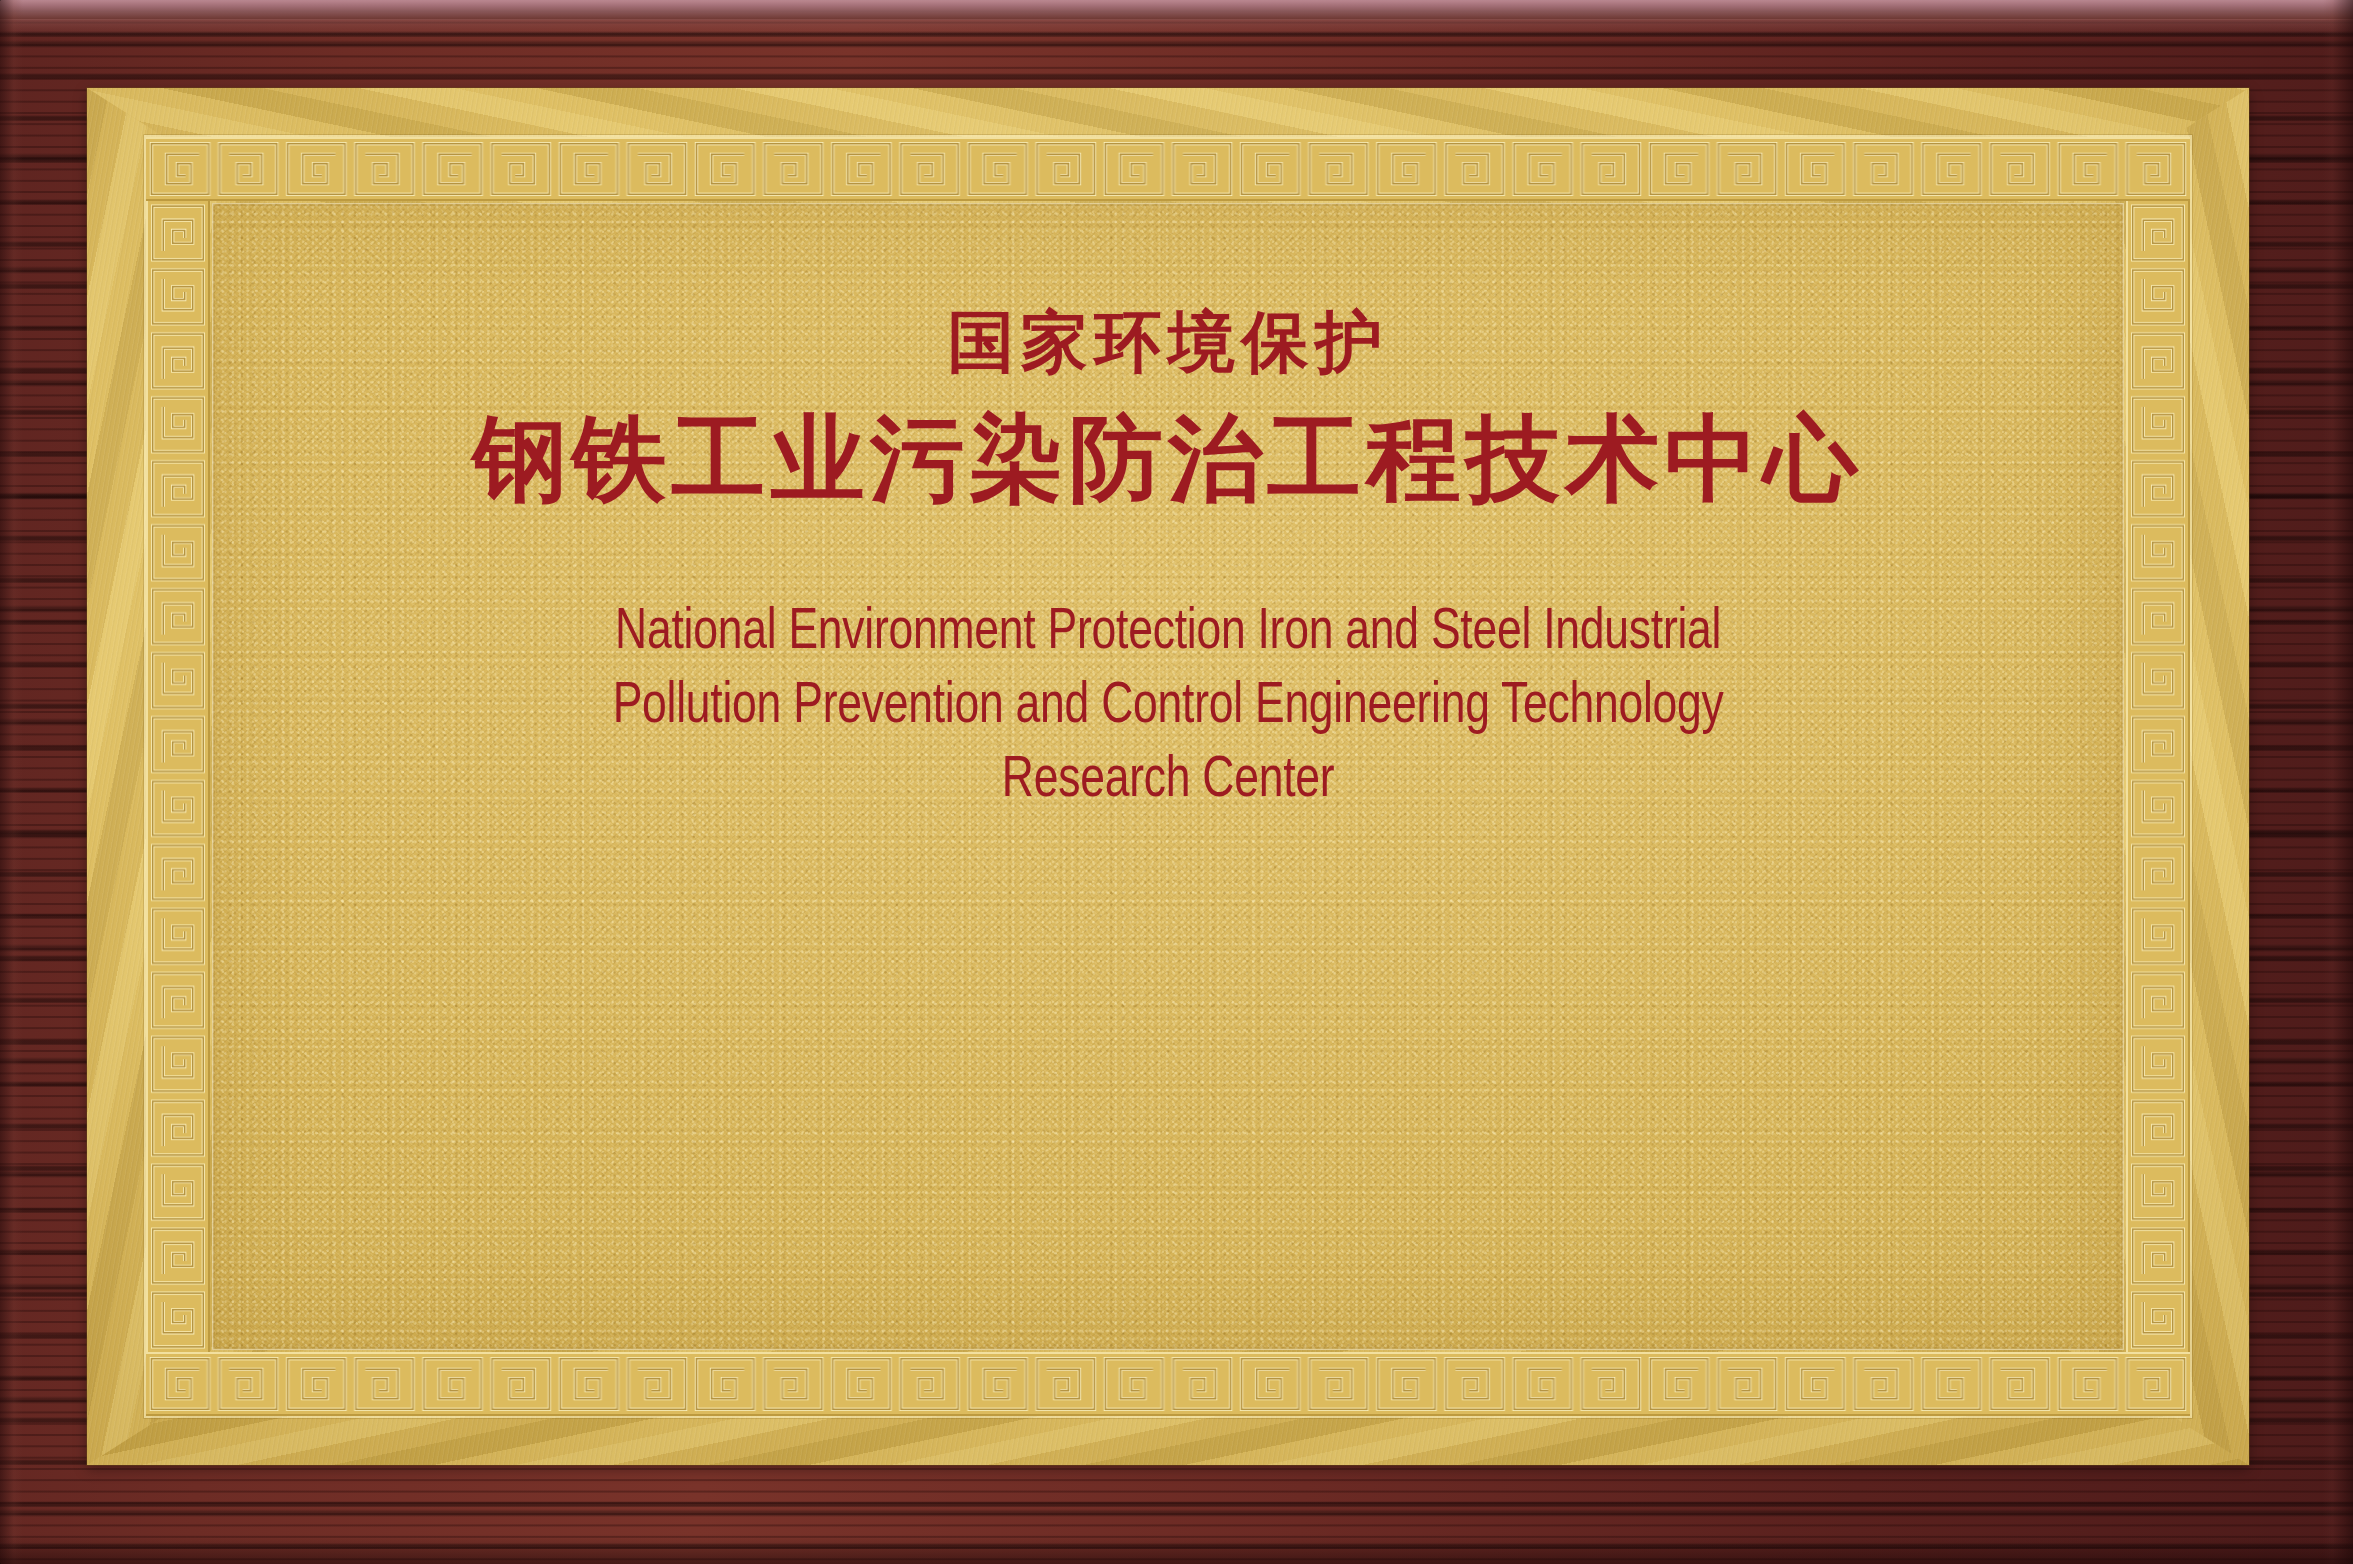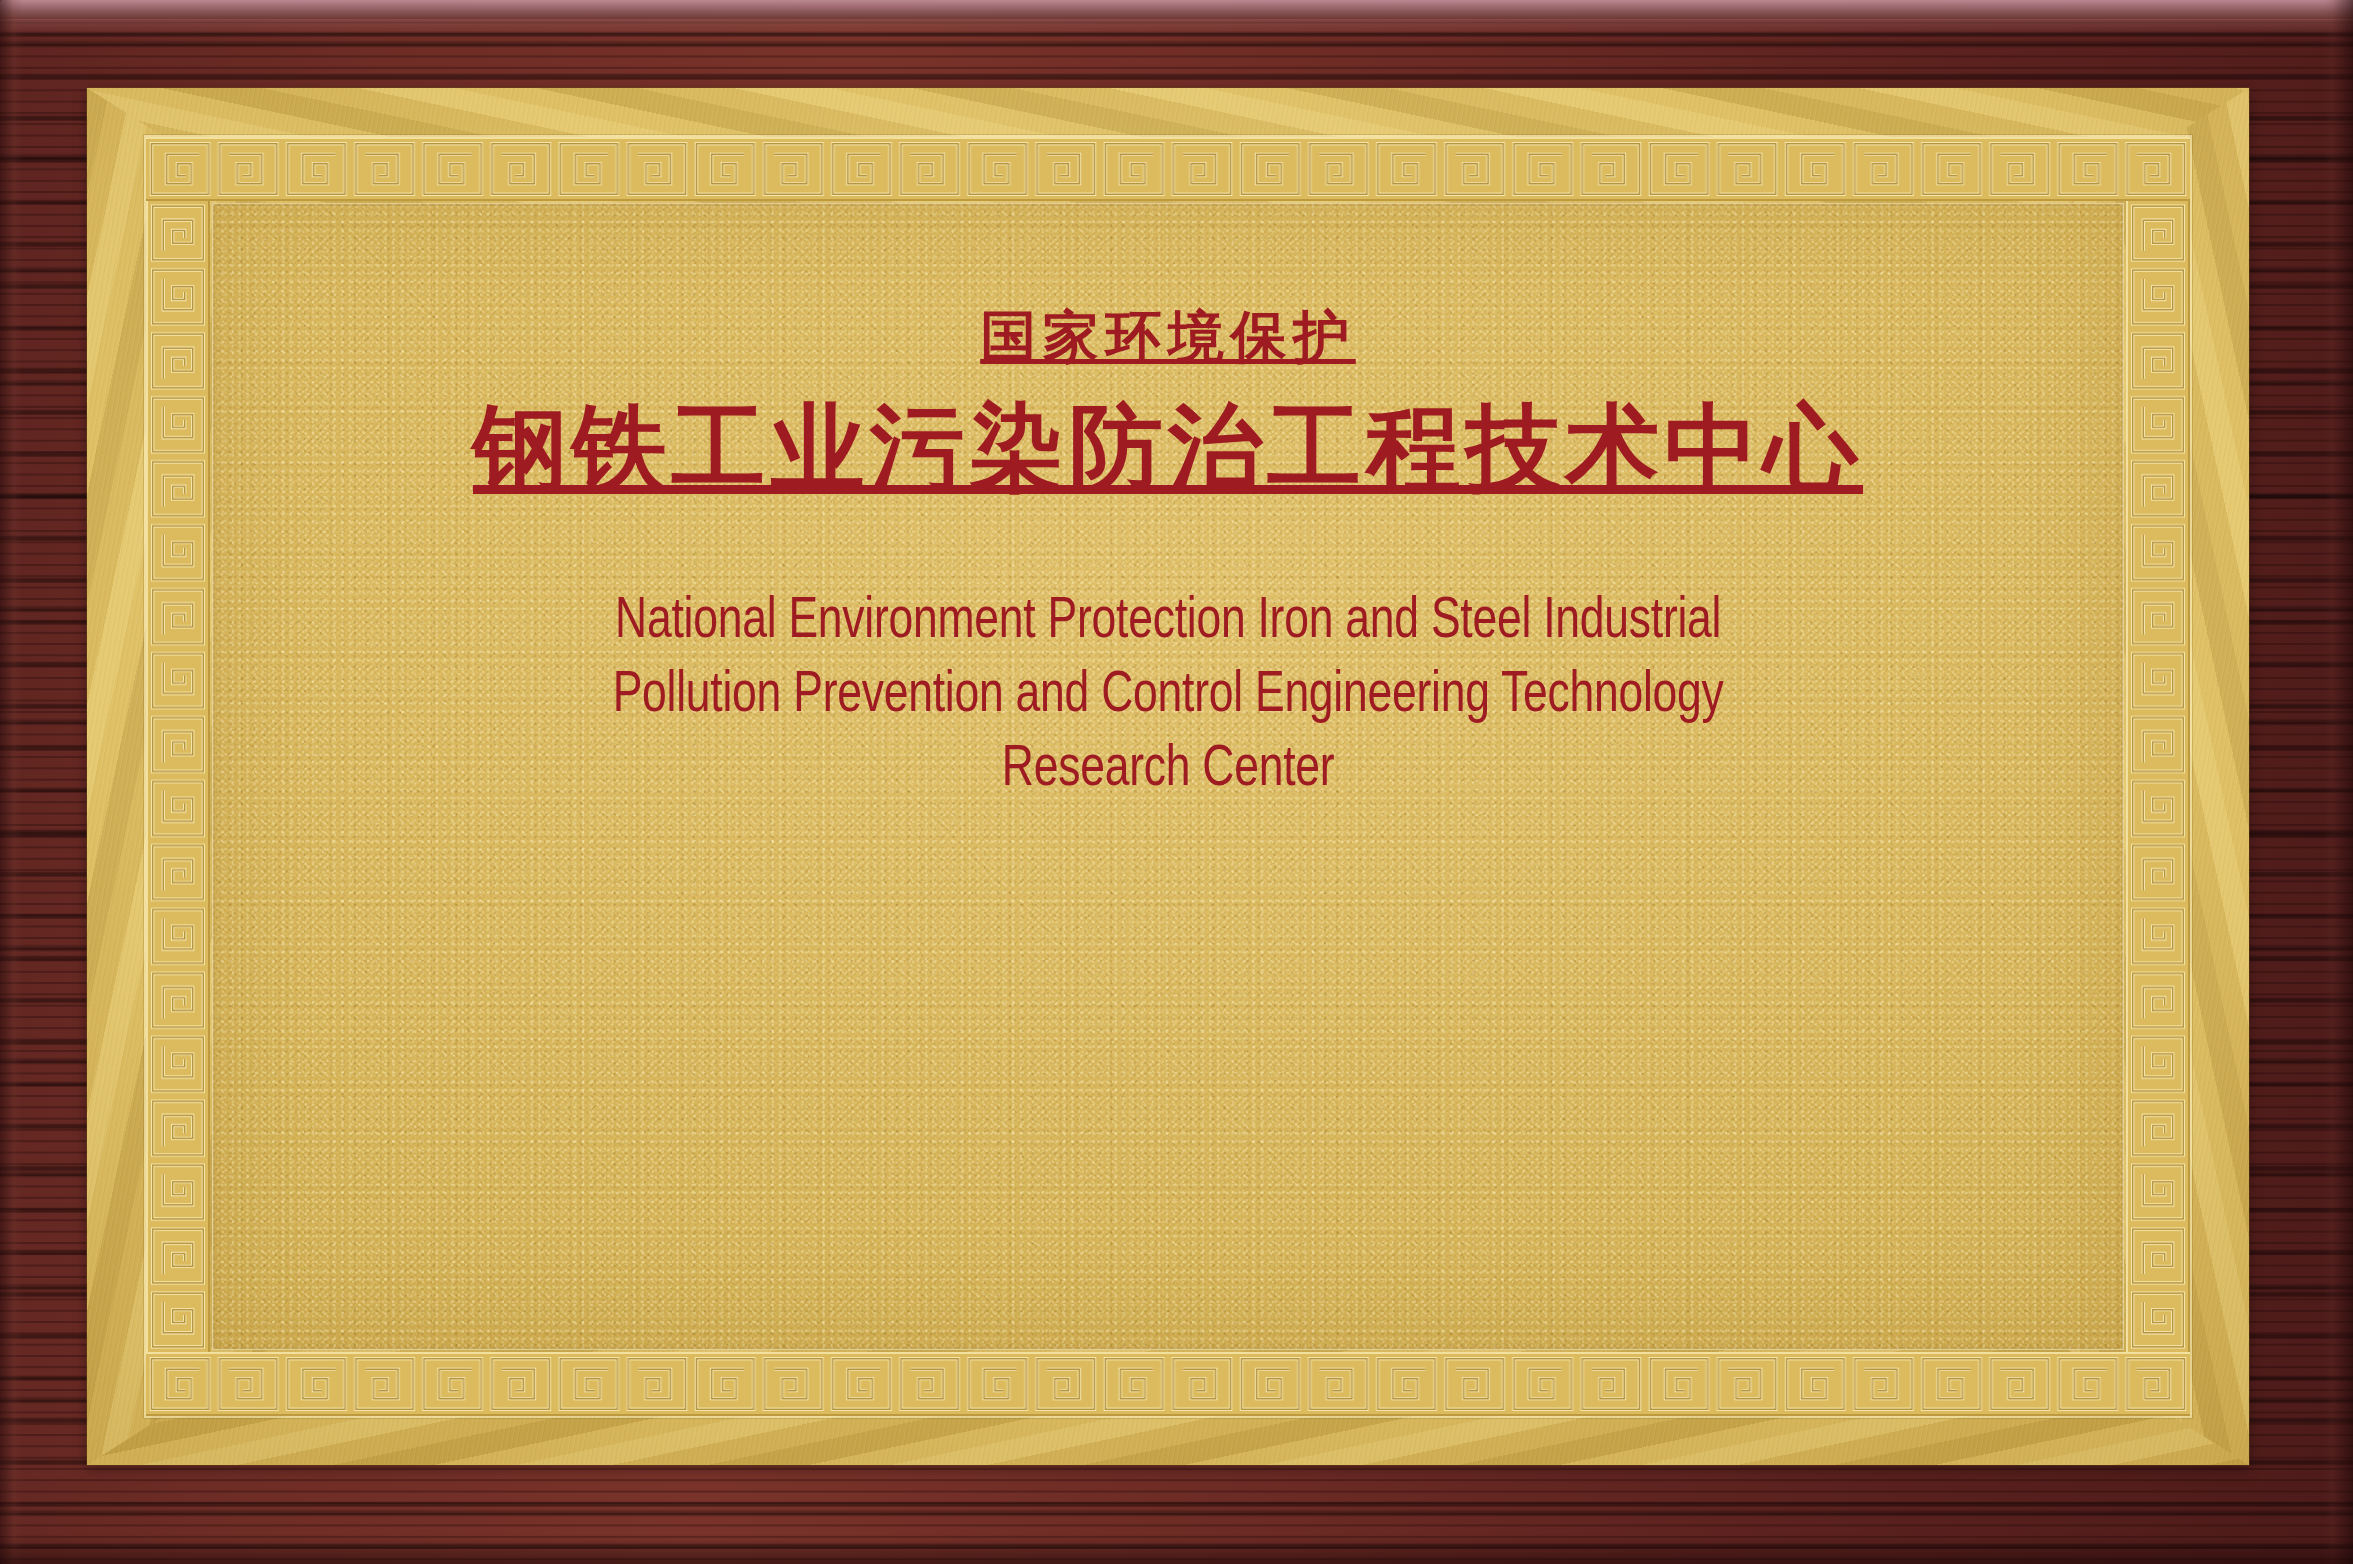--- a/index.html
+++ b/index.html
@@ -193,22 +193,22 @@
     padding-top:106px;
     box-sizing:border-box;
   }
   .cn-line{
     color:#9d1b21;
     font-family:"DejaVu Sans","Liberation Sans",sans-serif;
     font-weight:bold;
     line-height:1.0;
     white-space:nowrap;
   }
-  .cn-line-1{font-size:56px;letter-spacing:6.6px;margin-bottom:36px;text-decoration:underline;}
-  .cn-line-2{font-size:94px;letter-spacing:5.3px;margin-bottom:85px;text-decoration:underline;}
+  .cn-line-1{font-size:67px;letter-spacing:6.6px;margin-bottom:36px;}
+  .cn-line-2{font-size:94px;letter-spacing:5.3px;margin-bottom:85px;}
 
   .en-block{
     text-align:center;
     color:#9d1b21;
     font-family:"Liberation Sans",sans-serif;
     font-weight:400;
     font-size:57px;
     line-height:1.30;
     letter-spacing:-0.3px;
     transform:scaleX(0.78);

